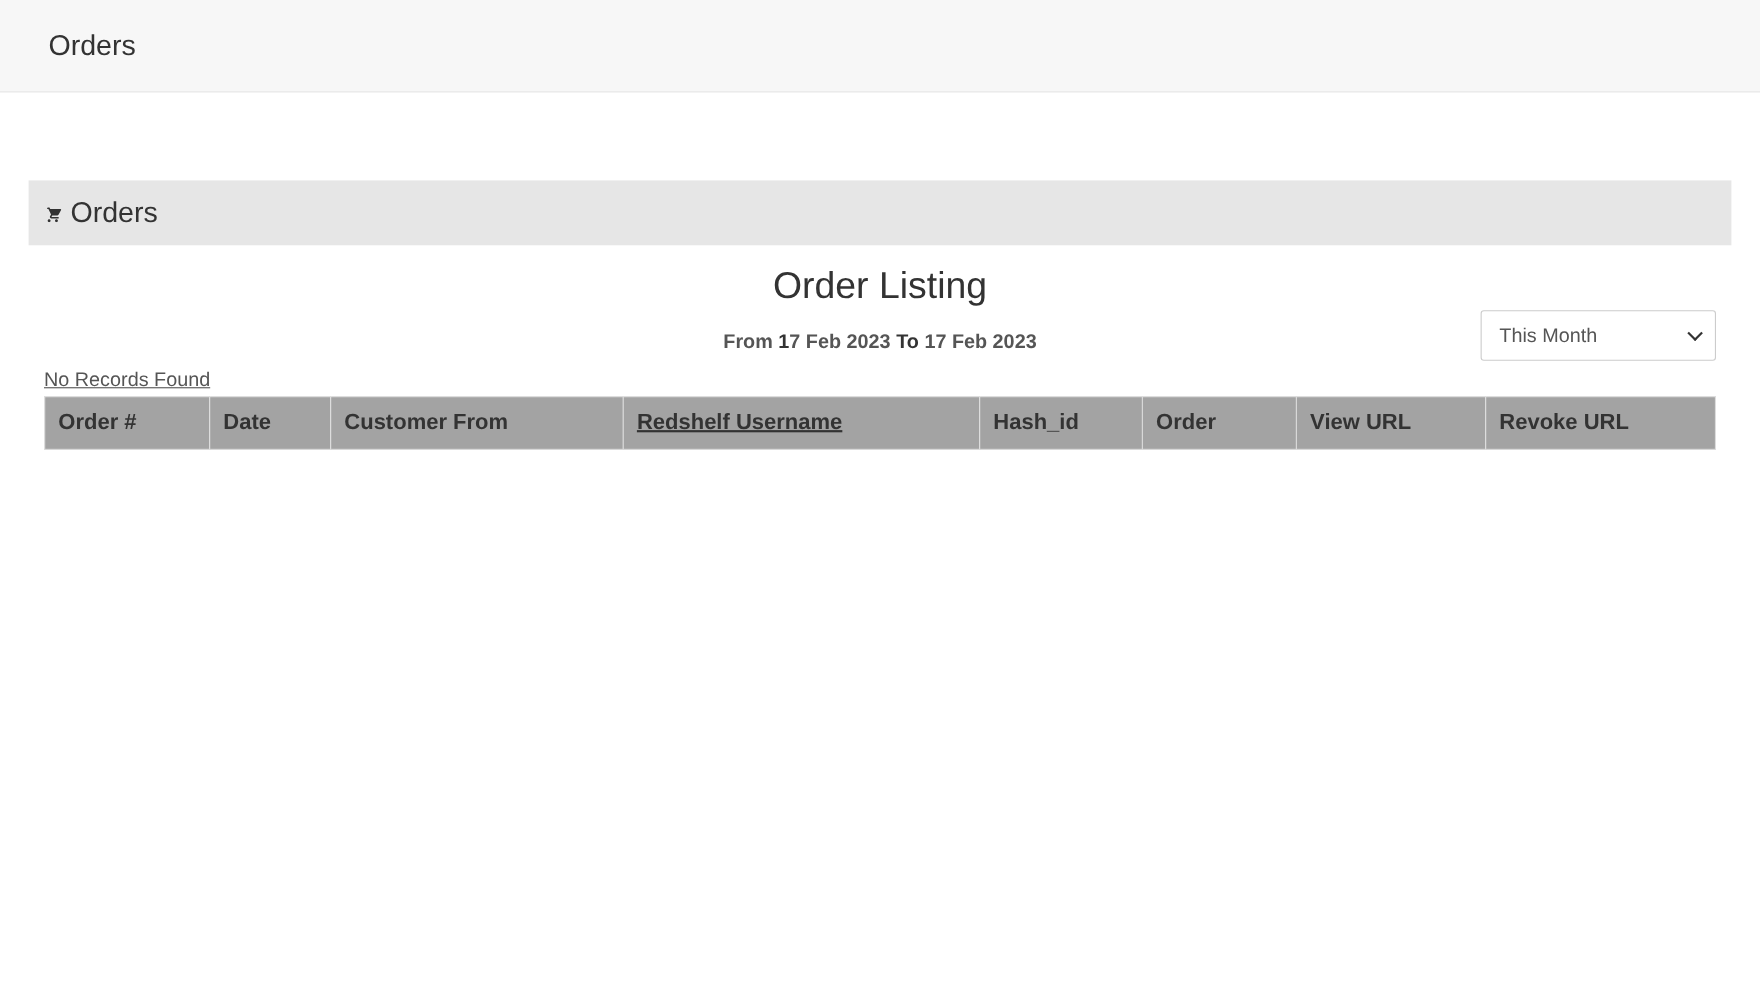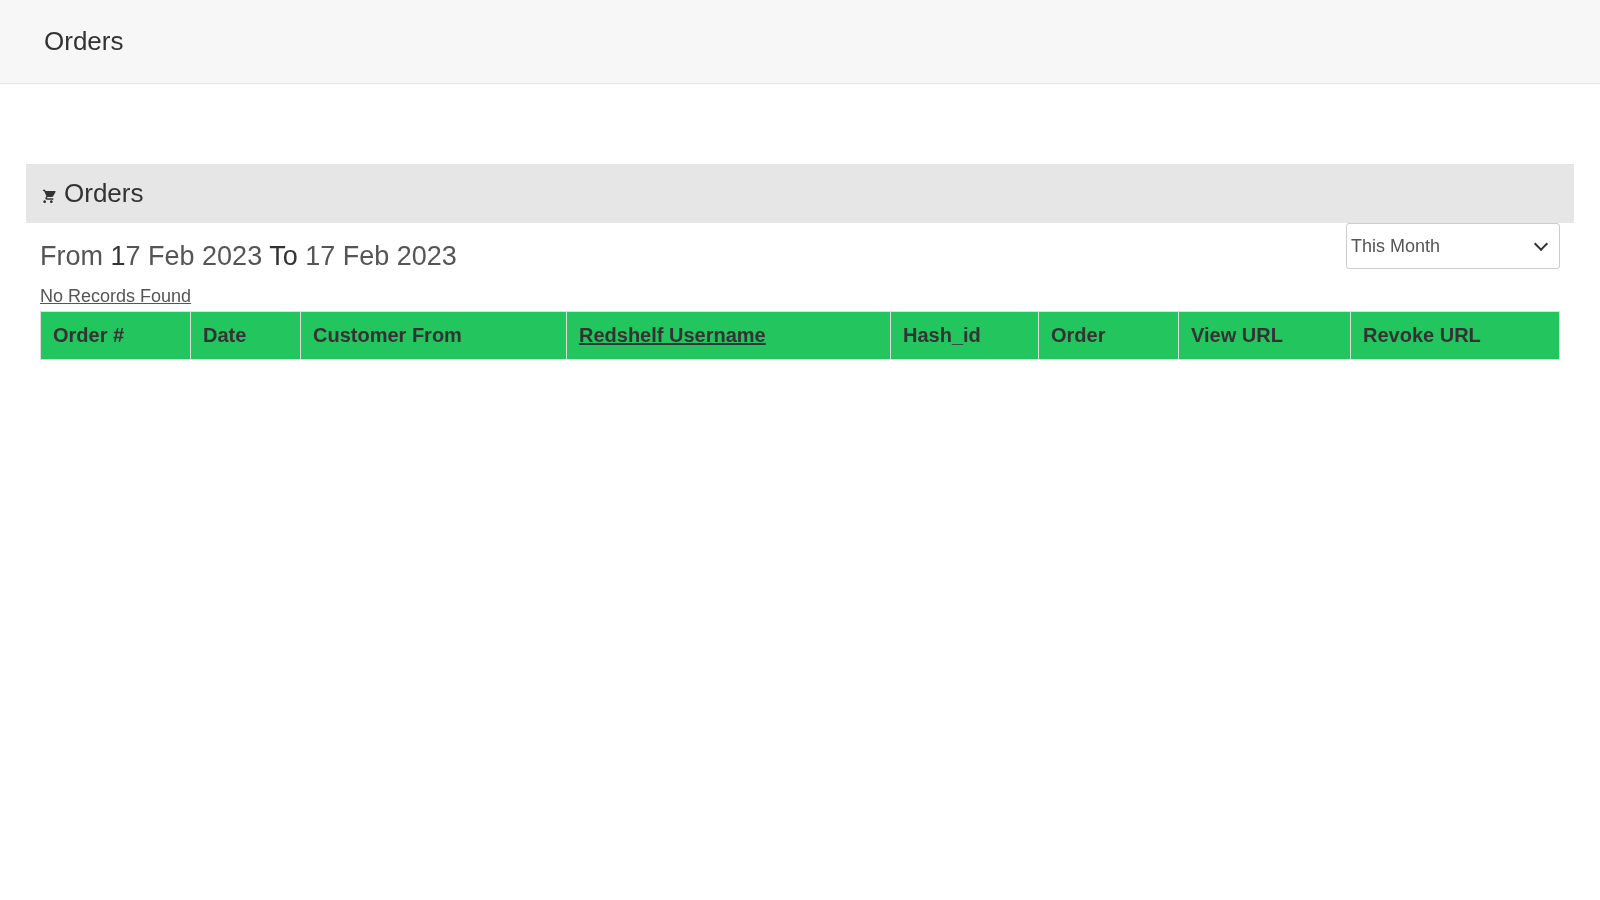--- a/index.html
+++ b/index.html
@@ -54,36 +54,37 @@
       font-size: 34px;
       font-weight: 400;
       color: #333;
       margin-bottom: 20px;
     }
     .filter-row {
       position: relative;
       margin-bottom: 6px;
     }
     .date-range {
-      font-size: 27px;
+      text-align: center;
+      font-size: 18px;
       color: #555;
-      font-weight: 400;
+      font-weight: 700;
     }
     .date-range .bold {
       color: #333;
     }
     .select-wrap {
       position: absolute;
       right: 0;
       top: -18px;
     }
     .period-select {
       width: 214px;
       height: 46px;
-      padding: 8px 4px;
+      padding: 8px 16px;
       font-size: 18px;
       color: #555;
       border: 1px solid #ccc;
       border-radius: 3px;
       background: #fff;
       appearance: none;
       -webkit-appearance: none;
       cursor: pointer;
       font-family: inherit;
     }
@@ -110,21 +111,21 @@
       border-collapse: collapse;
       table-layout: fixed;
     }
     table.orders-table th {
       text-align: left;
       font-weight: 600;
       font-size: 20px;
       color: #333;
       padding: 12px 12px;
       border: 1px solid #ddd;
-      background: #22c55e;
+      background: #a3a3a3;
     }
     .col-order { width: 150px; }
     .col-date { width: 110px; }
     .col-email { width: 266px; }
     .col-username { width: 324px; text-decoration: underline; }
     .col-hash { width: 148px; }
     .col-revoke { width: 140px; }
     .col-view { width: 172px; }
     .col-resend { width: auto; }
   </style>
@@ -140,20 +141,21 @@
   <div class="panel-header">
     <span>
       <svg class="cart-icon" viewBox="0 0 24 24" fill="#333">
         <path d="M7 4h-2l-1 2h2l3.6 7.59-1.35 2.44c-.16.28-.25.61-.25.97 0 1.1.9 2 2 2h10v-2h-9.42c-.14 0-.25-.11-.25-.25l.03-.12.9-1.63h6.74c.75 0 1.41-.41 1.75-1.03l3.58-6.49c.08-.14.12-.31.12-.48 0-.55-.45-1-1-1h-14l-.94-2zm0 16c-1.1 0-2 .9-2 2s.9 2 2 2 2-.9 2-2-.9-2-2-2zm10 0c-1.1 0-2 .9-2 2s.9 2 2 2 2-.9 2-2-.9-2-2-2z"></path>
       </svg>
     </span>
     <span class="panel-header-title">Orders</span>
   </div>
 
   <div class="listing-container">
+    <h2 class="listing-title">Order Listing</h2>
 
     <div class="filter-row">
       <div class="date-range">
         <span>From</span>
         <span class="bold">1</span><span>7 Feb 2023</span>
         <span class="bold">To</span>
         <span>17 Feb 2023</span>
       </div>
       <div class="select-wrap">
         <select class="period-select">

